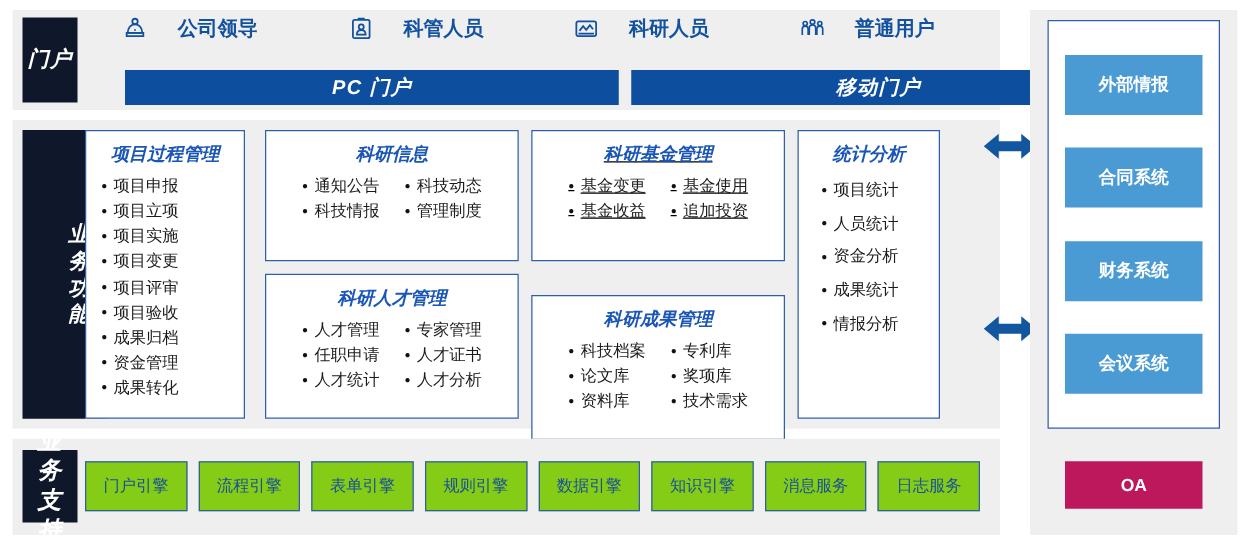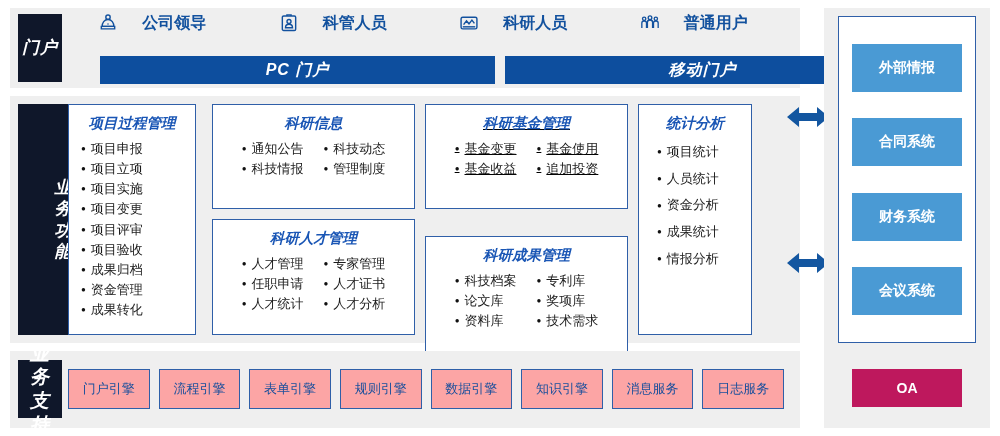--- a/index.html
+++ b/index.html
@@ -155,21 +155,21 @@
     position: absolute;
     left: 68px;
     top: 18px;
     width: 716px;
     height: 40px;
     display: flex;
     gap: 9px;
   }
   .eng-chip {
     flex: 1;
-    background: #fca5a5;
+    background: #84cc16;
     border: 1px solid #2f5fa8;
     box-sizing: border-box;
     display: flex;
     align-items: center;
     justify-content: center;
     color: #1a4f9c;
     font-size: 13px;
   }
 
   

